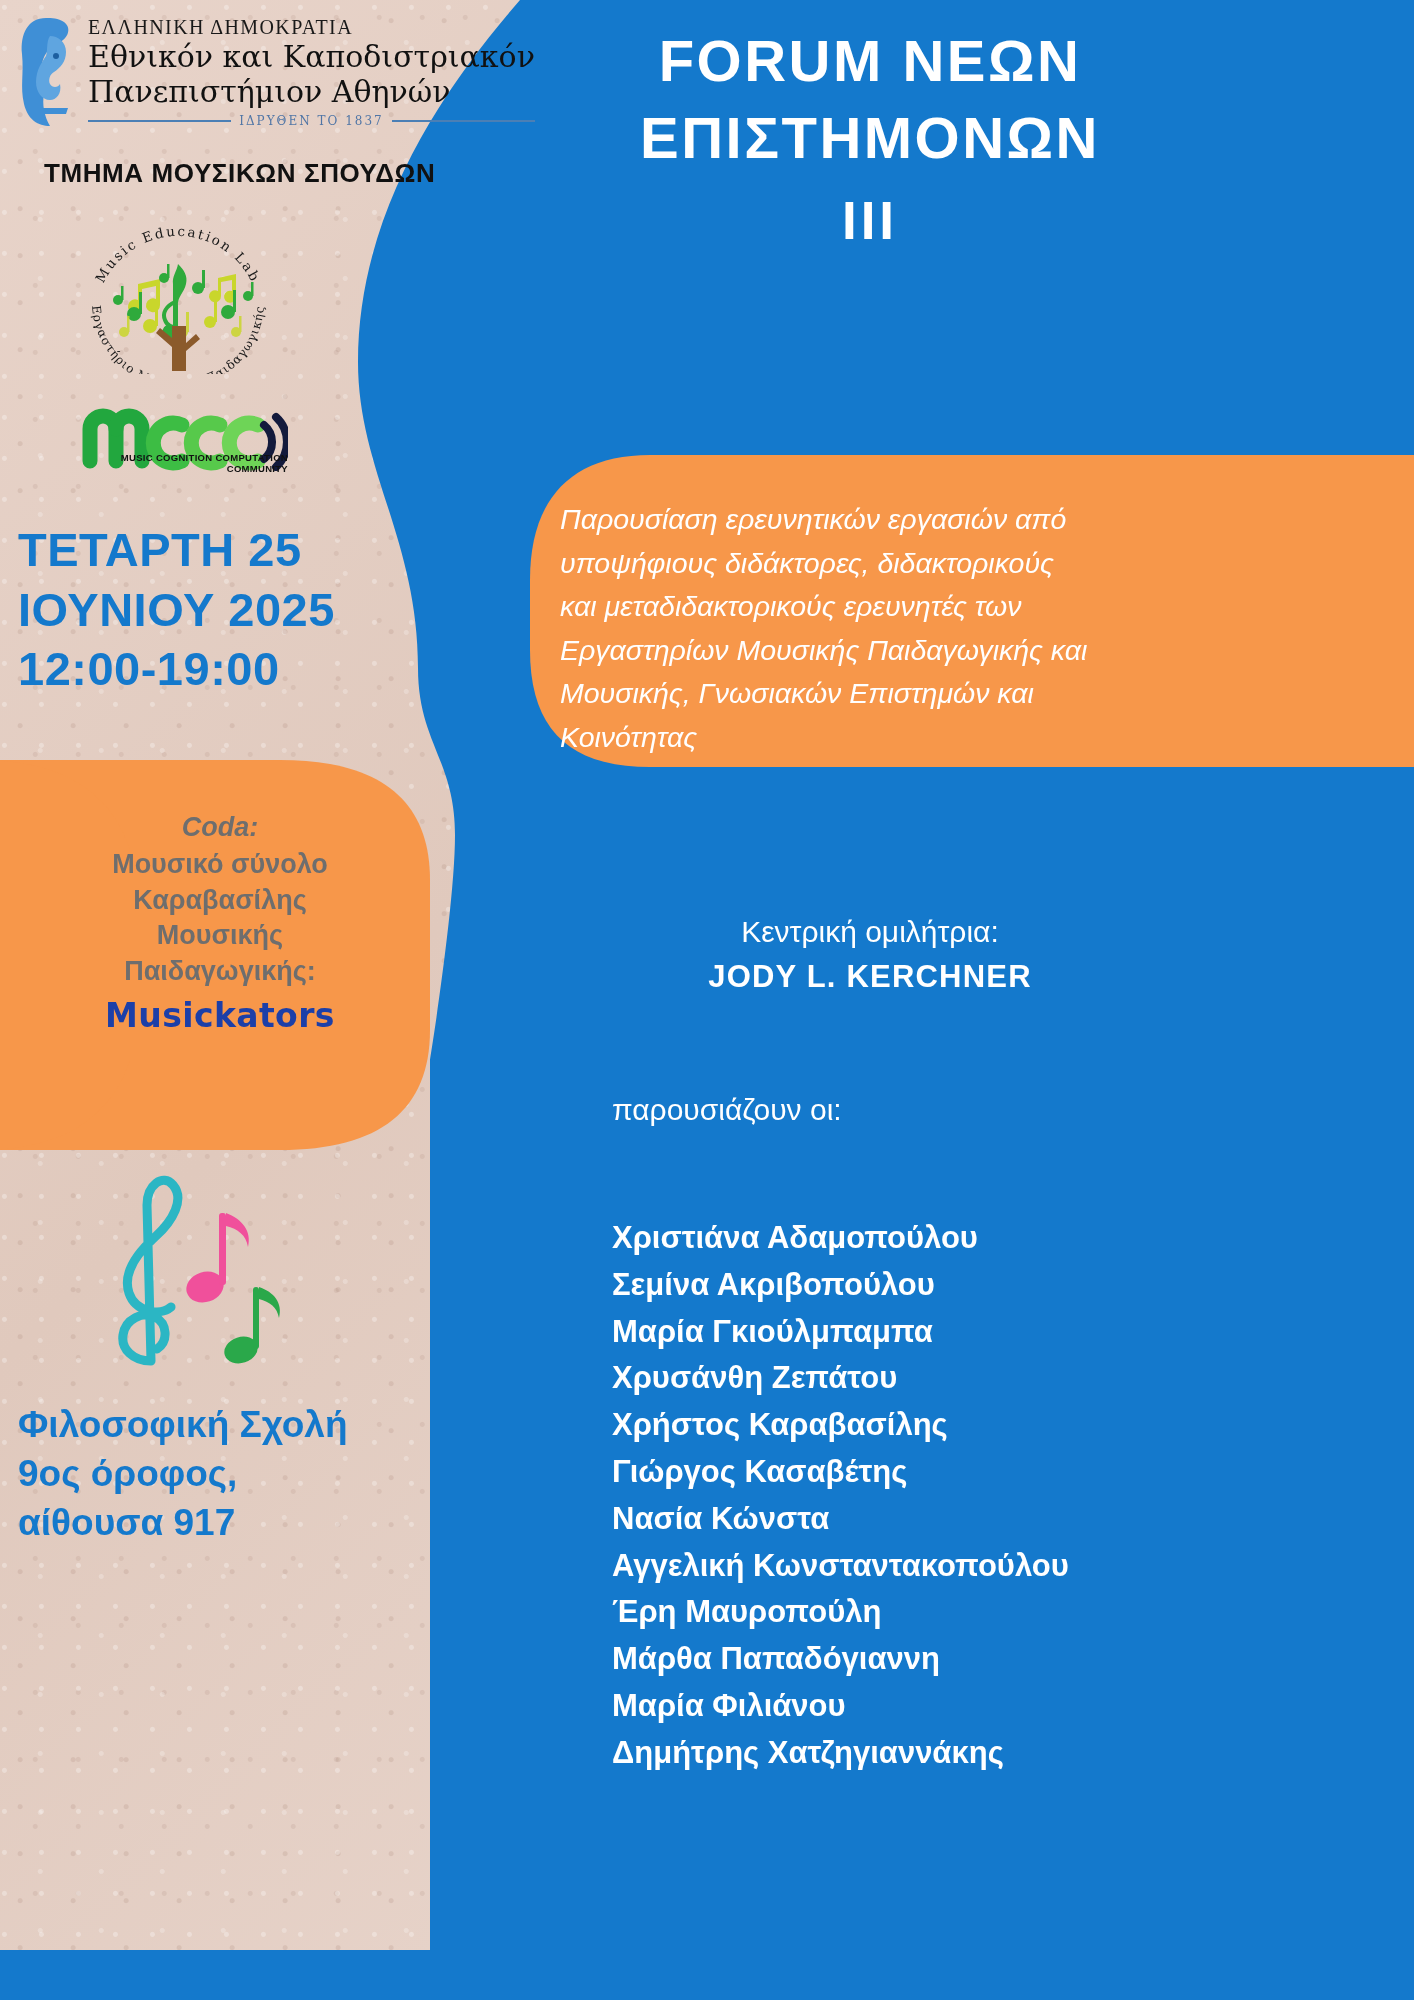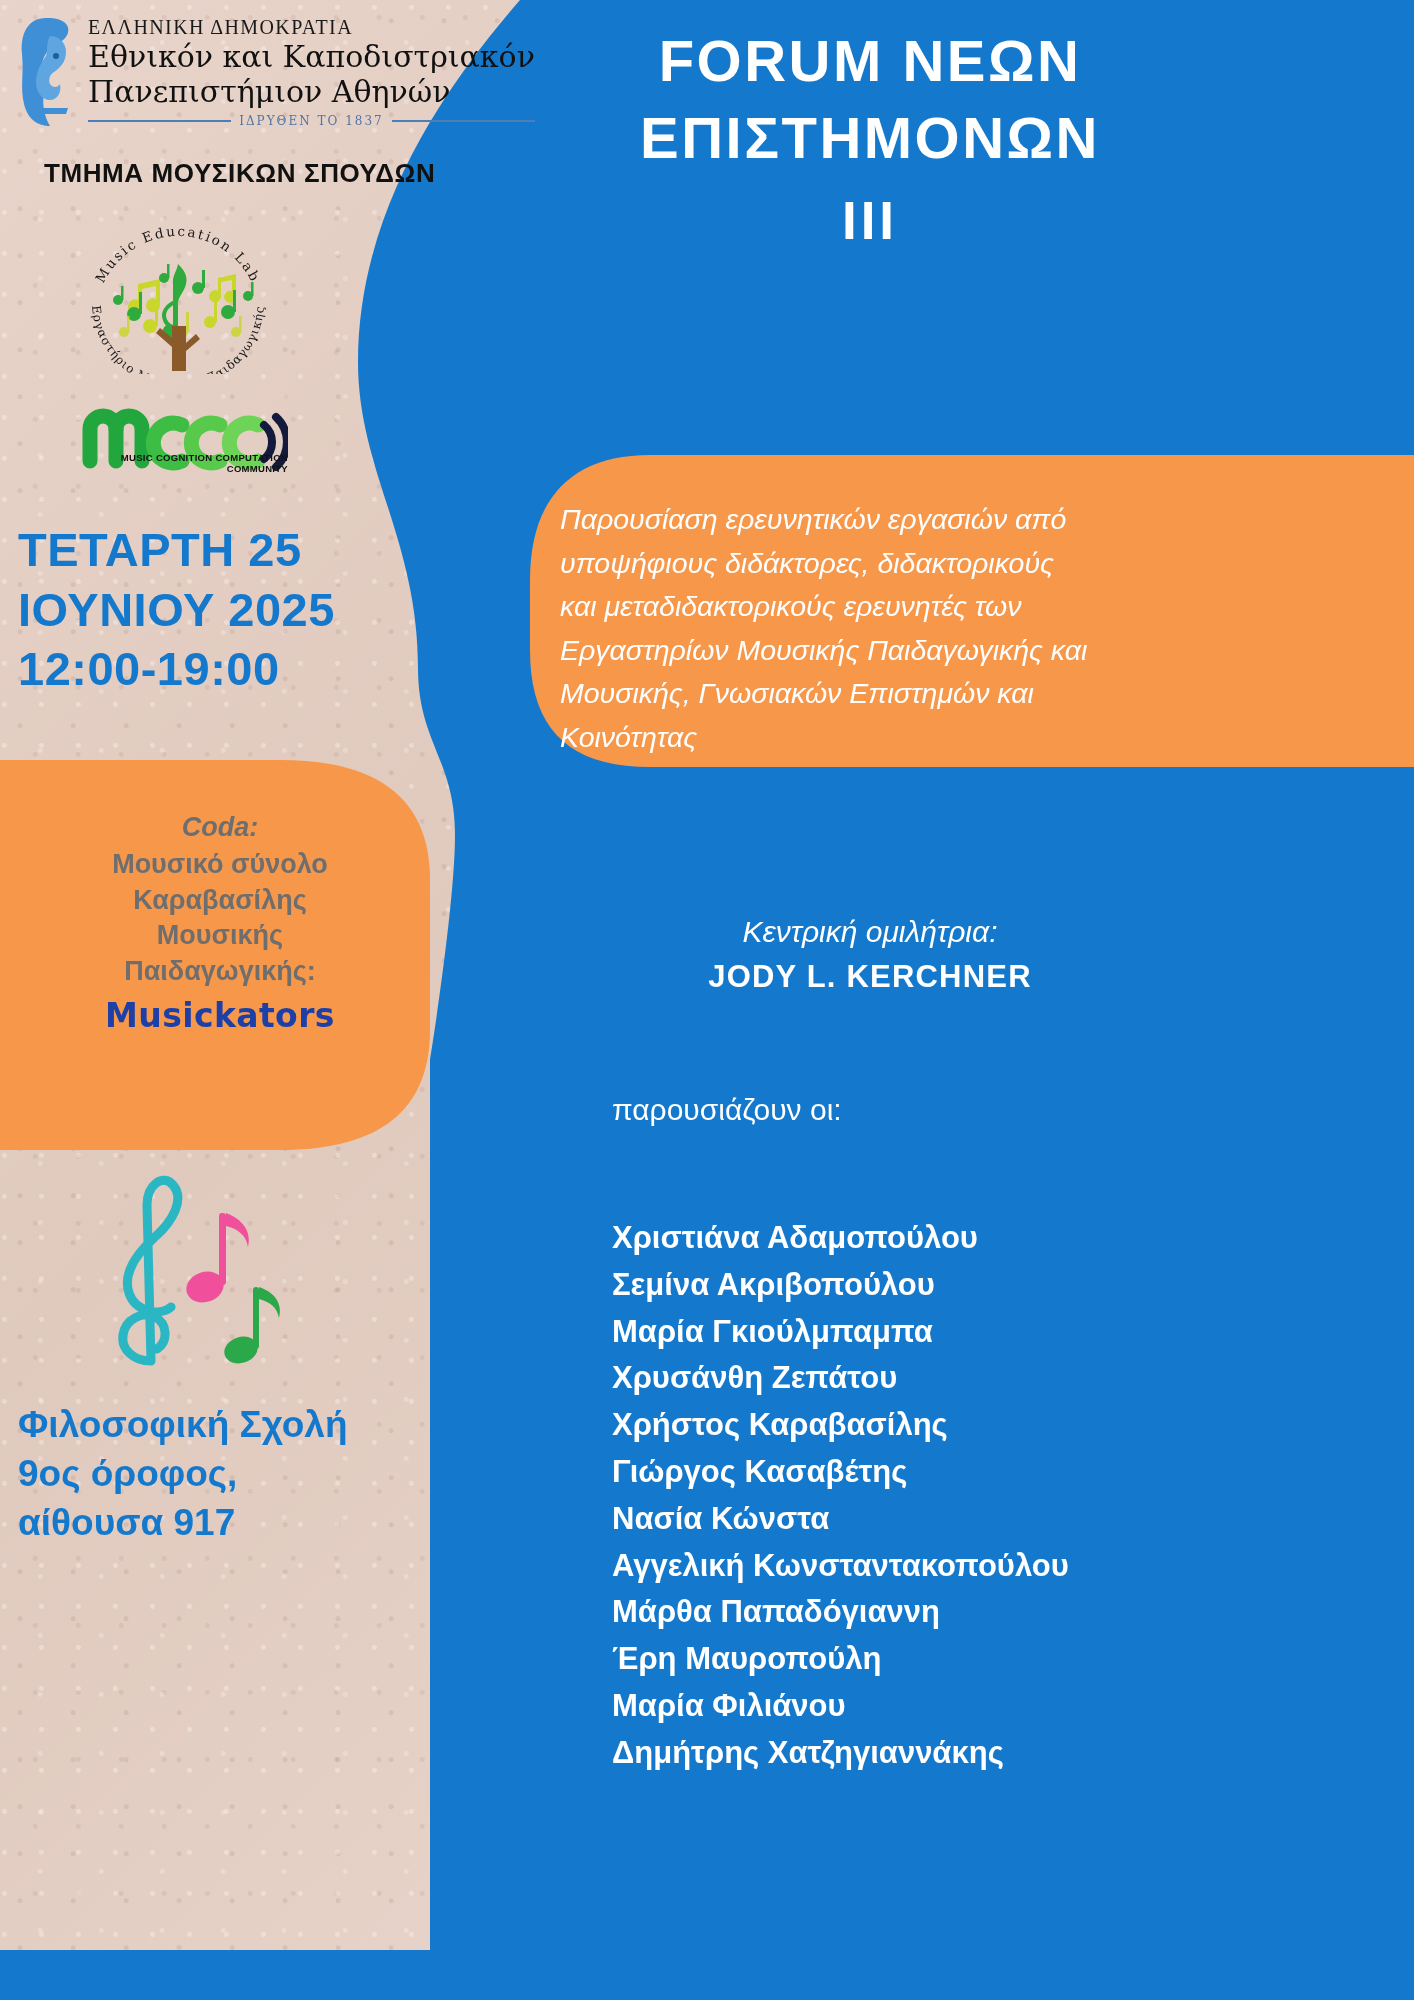--- a/index.html
+++ b/index.html
@@ -127,21 +127,21 @@
     font-family:"Liberation Sans", sans-serif;
     font-size:28.5px; line-height:1.53;
   }
 
   
   #keynote {
     position:absolute; left:520px; top:915px; width:700px; z-index:8;
     text-align:center; color:#fff;
     font-family:"Liberation Sans", sans-serif;
   }
-  #keynote-label { font-style:italic; font-size:30px; margin-bottom:10px; }
+  #keynote-label { font-size:30px; margin-bottom:10px; }
   #keynote-name  { font-weight:bold; font-size:31px; letter-spacing:1.2px; }
 
   #present-label {
     position:absolute; left:612px; top:1093px; z-index:8;
     color:#fff; font-family:"Liberation Sans", sans-serif; font-size:30px;
   }
 
   #names {
     position:absolute; left:612px; top:1215px; width:790px; z-index:8;
     color:#fff; font-family:"Liberation Sans", sans-serif;
@@ -347,17 +347,17 @@
 
 <div id="names">
   <div>Χριστιάνα Αδαμοπούλου</div>
   <div>Σεμίνα Ακριβοπούλου</div>
   <div>Μαρία Γκιούλμπαμπα</div>
   <div>Χρυσάνθη Ζεπάτου</div>
   <div>Χρήστος Καραβασίλης</div>
   <div>Γιώργος Κασαβέτης</div>
   <div>Νασία Κώνστα</div>
   <div>Αγγελική Κωνσταντακοπούλου</div>
+  <div>Έρη Μαυροπούλη</div>
   <div>Μάρθα Παπαδόγιαννη</div>
-  <div>Έρη Μαυροπούλη</div>
   <div>Μαρία Φιλιάνου</div>
   <div>Δημήτρης Χατζηγιαννάκης</div>
 </div>
 
 </body></html>

